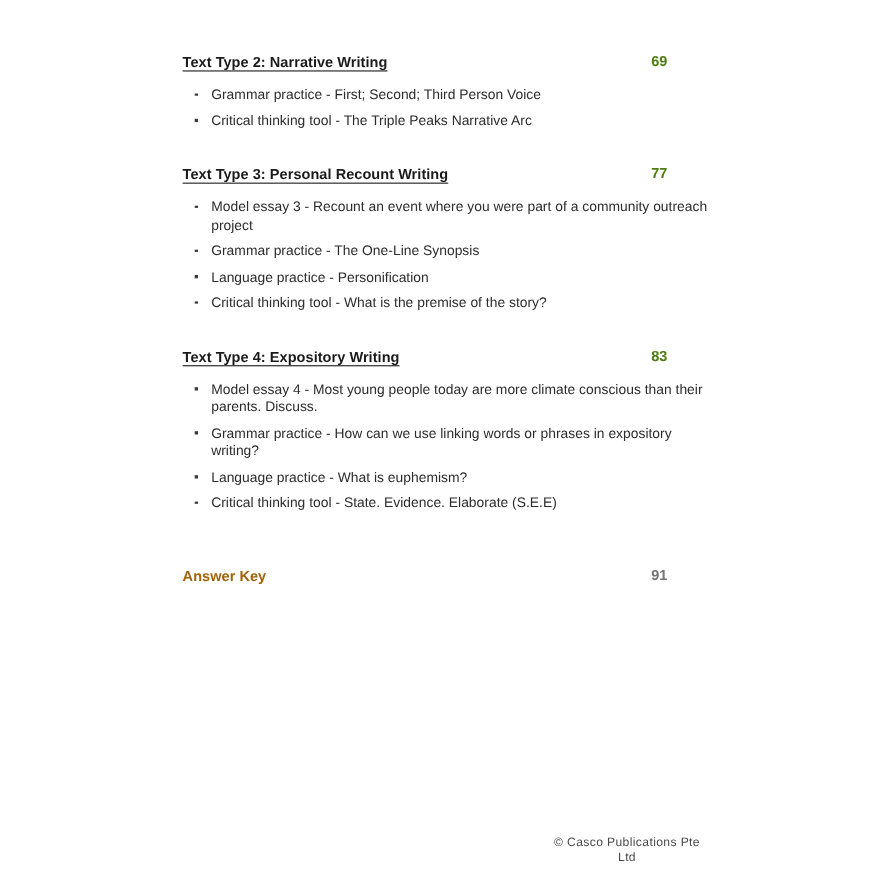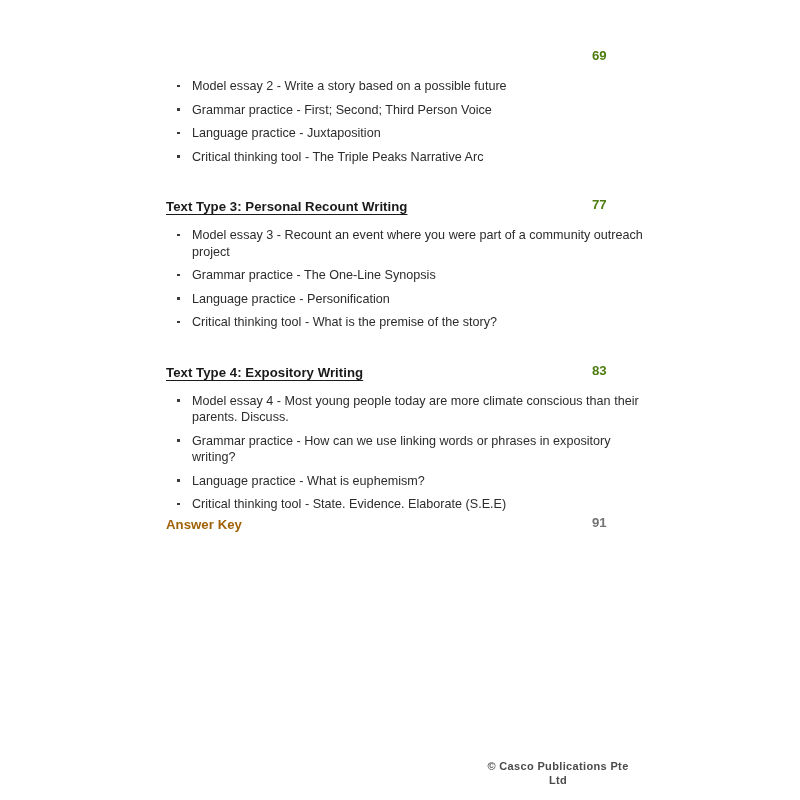--- a/index.html
+++ b/index.html
@@ -121,54 +121,46 @@
     top: 0;
     font-size: 13.2px;
     font-weight: bold;
     color: #737373;
     line-height: 16px;
   }
 
   
   .footer {
     position: absolute;
-    left: 483px;
+    left: 495px;
     top: 759px;
     width: 150px;
     text-align: center;
     font-size: 11px;
     color: #4a4a4a;
     letter-spacing: 0.35px;
     line-height: 14px;
-    font-weight: bold;
   }
 </style>
 </head>
 <body>
 
 <div class="page">
 
   <div class="content">
 
     <div class="toc-section">
       <div class="section-head">
+        <span class="section-title">Text Type 2: Narrative Writing</span>
         <span class="section-page">69</span>
       </div>
       <ul class="bullets">
         <li class="bullet-row">
           <span class="bullet-glyph"></span>
-          <span class="bullet-text">Model essay 2 - Write a story based on a possible future</span>
-        </li>
-        <li class="bullet-row">
-          <span class="bullet-glyph"></span>
           <span class="bullet-text">Grammar practice - First; Second; Third Person Voice</span>
-        </li>
-        <li class="bullet-row">
-          <span class="bullet-glyph"></span>
-          <span class="bullet-text">Language practice - Juxtaposition</span>
         </li>
         <li class="bullet-row">
           <span class="bullet-glyph"></span>
           <span class="bullet-text">Critical thinking tool - The Triple Peaks Narrative Arc</span>
         </li>
       </ul>
     </div>
 
     <div class="toc-section">
       <div class="section-head">

